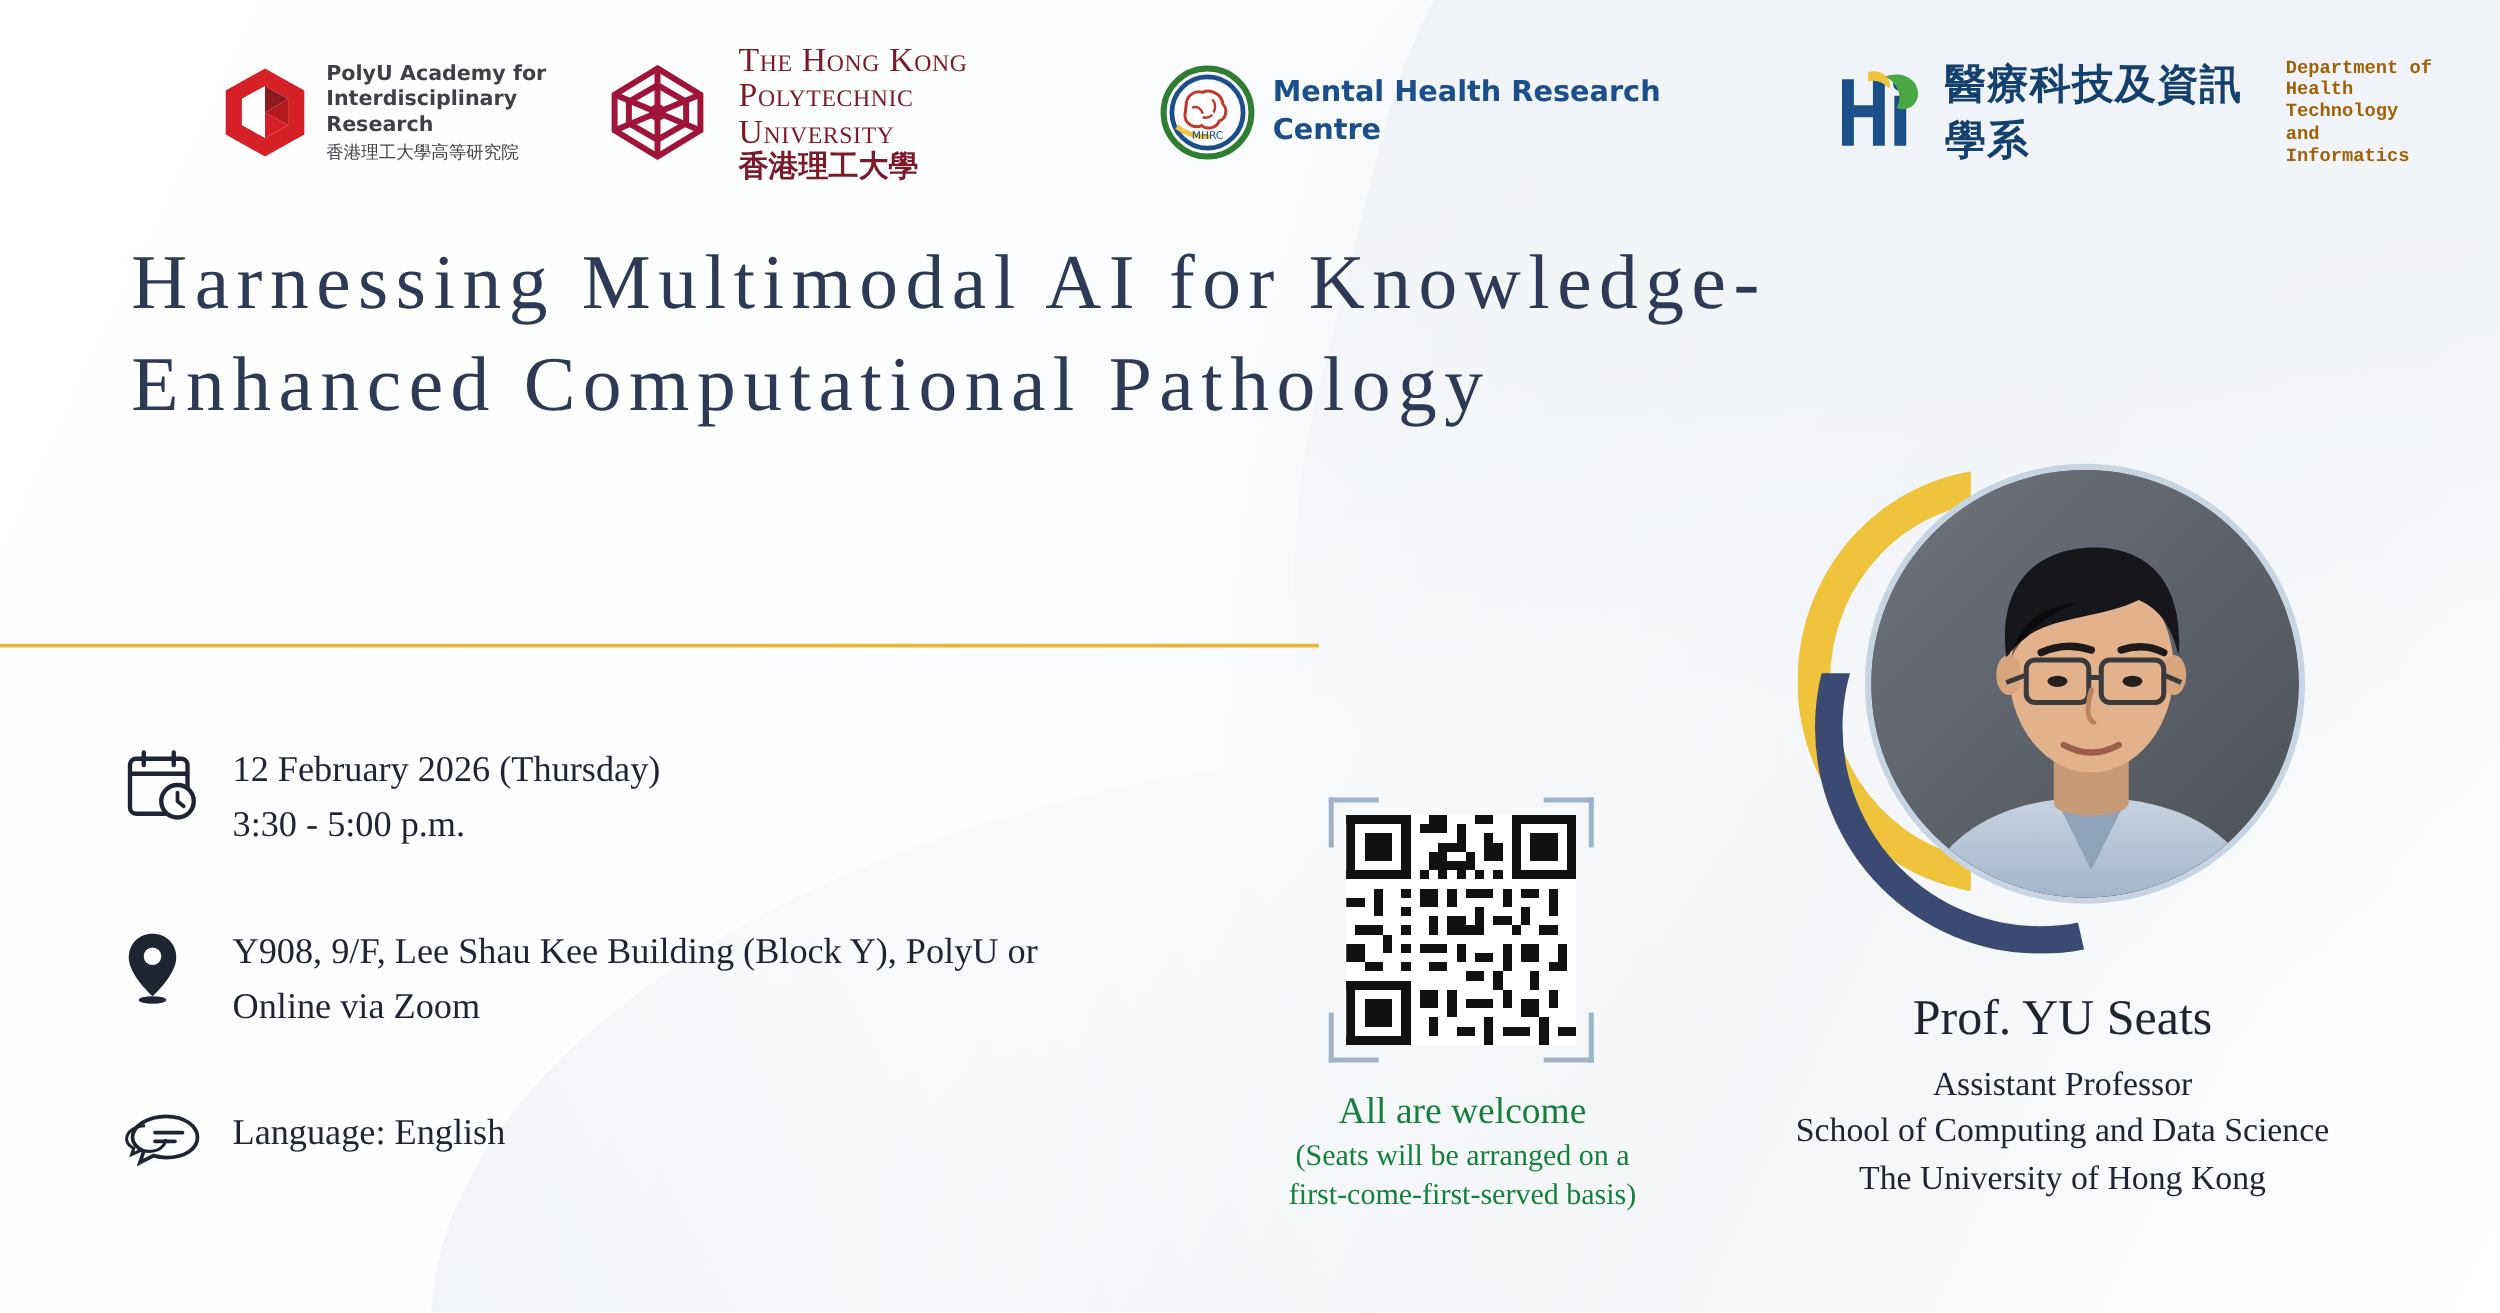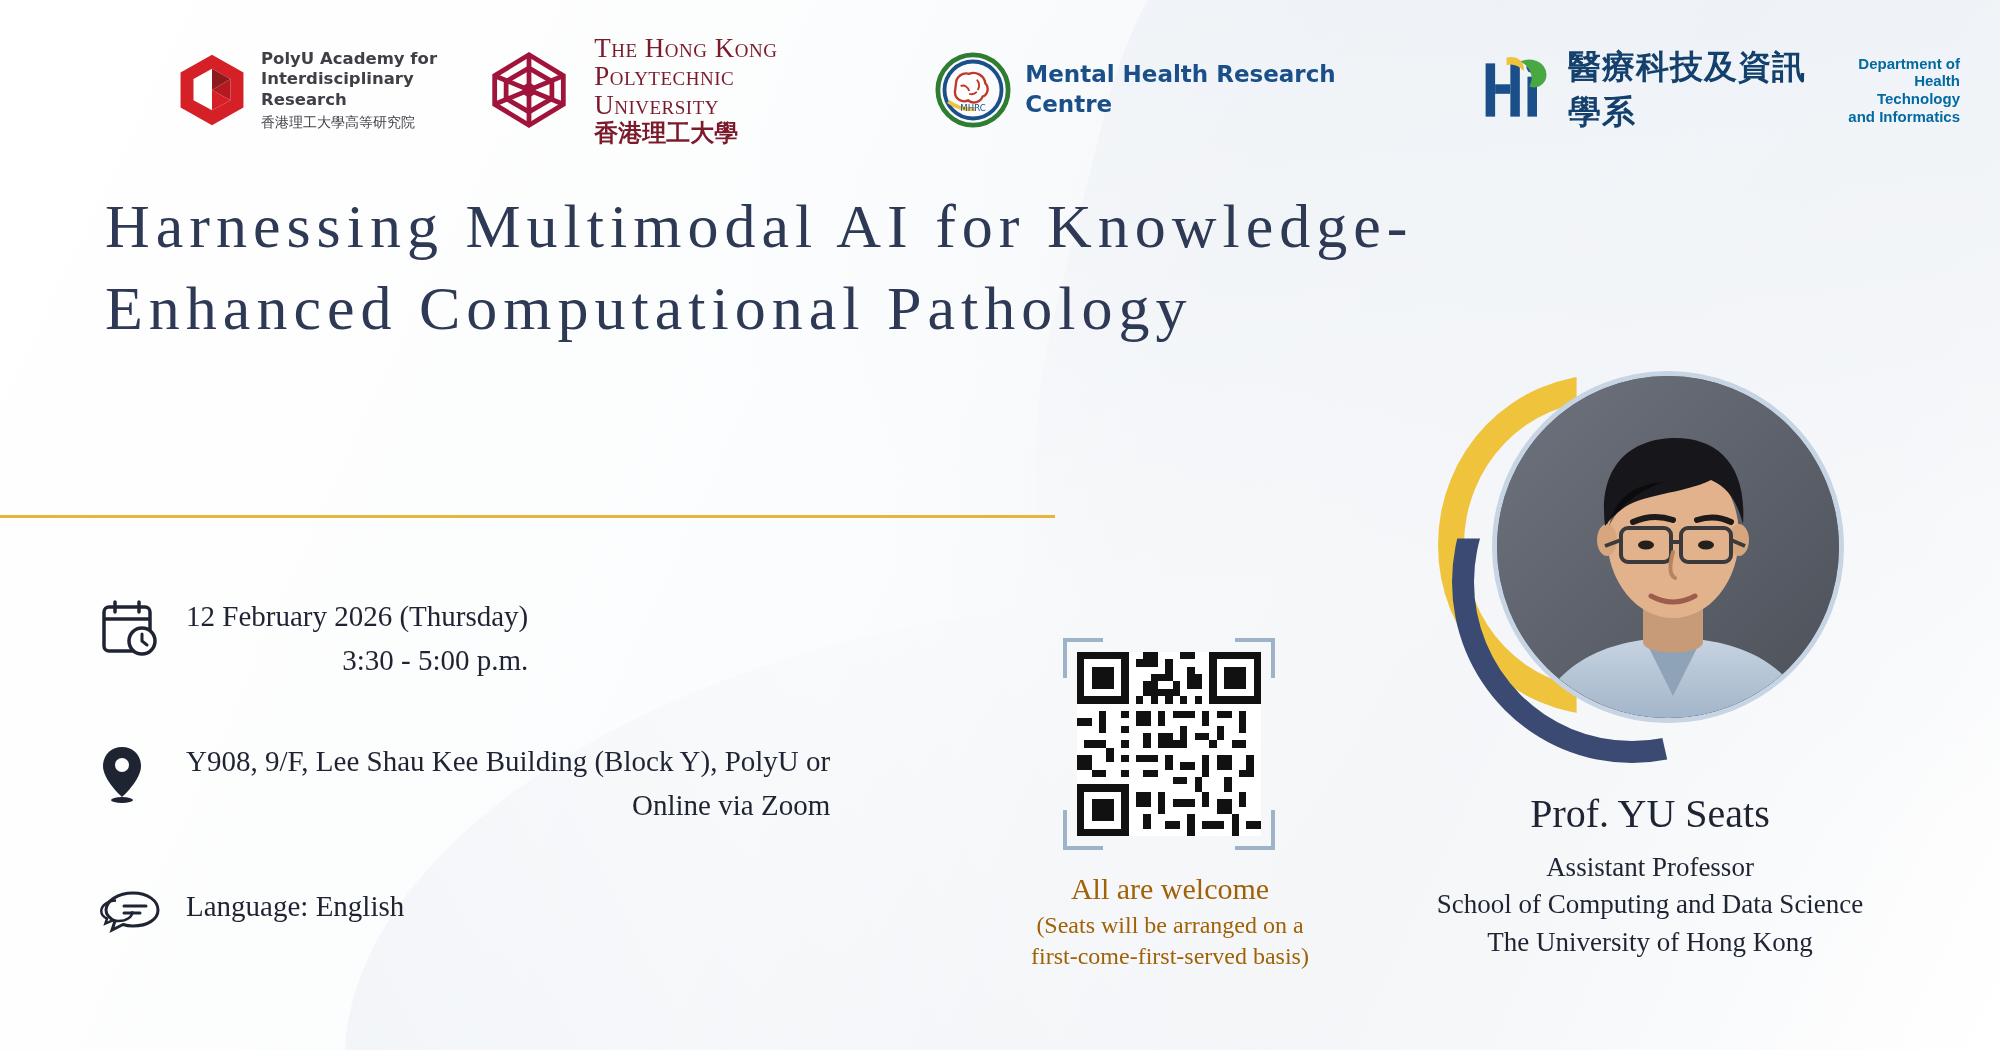--- a/index.html
+++ b/index.html
@@ -93,23 +93,23 @@
 
   .logo-hti { margin-left: 100px; }
   .hti-mark { width: 78px; height: 70px; flex: none; }
   .hti-cn {
     margin-left: 12px;
     font-family: "DejaVu Sans", sans-serif;
     font-size: 33px; color: #13406d; font-weight: 700;
     letter-spacing: 1px;
   }
   .hti-en {
-    margin-left: 10px; line-height: 1.18; text-align: right;
-    font-family: Liberation Sans, sans-serif;
-    font-size: 15px; color: #0369a1; font-weight: 700;
+    margin-left: 10px; line-height: 1.18; text-align: left;
+    font-family: Liberation Mono, monospace;
+    font-size: 15px; color: #a16207; font-weight: 700;
   }
 
   
   .title {
     position: absolute;
     left: 105px; top: 185px;
     width: 1330px;
     color: #2e3a55;
     font-family: "Liberation Serif", serif;
     font-size: 62px;
@@ -123,37 +123,37 @@
     width: 1055px; height: 3px;
     background: #e8b53c;
   }
 
   
   .details { position: absolute; left: 100px; top: 595px; width: 950px; }
   .detail-row { display: flex; align-items: flex-start; margin-bottom: 58px; }
   .detail-icon { width: 86px; flex: none; padding-top: 4px; }
   .detail-text {
     font-family: "Liberation Serif", serif;
-    font-size: 29px; color: #1f2433; line-height: 1.5; text-align: right;
+    font-size: 29px; color: #1f2433; line-height: 1.5;
   }
 
   
   .qr-wrap { position: absolute; left: 1063px; top: 638px; }
   .qr-frame { width: 212px; height: 212px; position: relative; }
   .corner { position: absolute; width: 40px; height: 40px; border: 4px solid #9fb3c8; }
   .c-tl { top: 0; left: 0; border-right: none; border-bottom: none; }
   .c-tr { top: 0; right: 0; border-left: none; border-bottom: none; }
   .c-bl { bottom: 0; left: 0; border-right: none; border-top: none; }
   .c-br { bottom: 0; right: 0; border-left: none; border-top: none; }
   .qr-img { position: absolute; top: 14px; left: 14px; width: 184px; height: 184px; }
 
   .welcome {
     position: absolute; left: 960px; top: 872px;
     width: 420px; text-align: center;
-    font-family: "Liberation Serif", serif; color: #a16207;
+    font-family: "Liberation Serif", serif; color: #15803d;
   }
   .welcome .w1 { font-size: 30px; margin-bottom: 4px; }
   .welcome .w2 { font-size: 24px; line-height: 1.3; text-align: center; }
 
   
   .photo-wrap { position: absolute; left: 1460px; top: 365px; width: 380px; height: 380px; }
   .accent-yellow {
     position: absolute; left: -22px; top: 10px;
     width: 330px; height: 340px;
     border: 26px solid #f0c33c;

